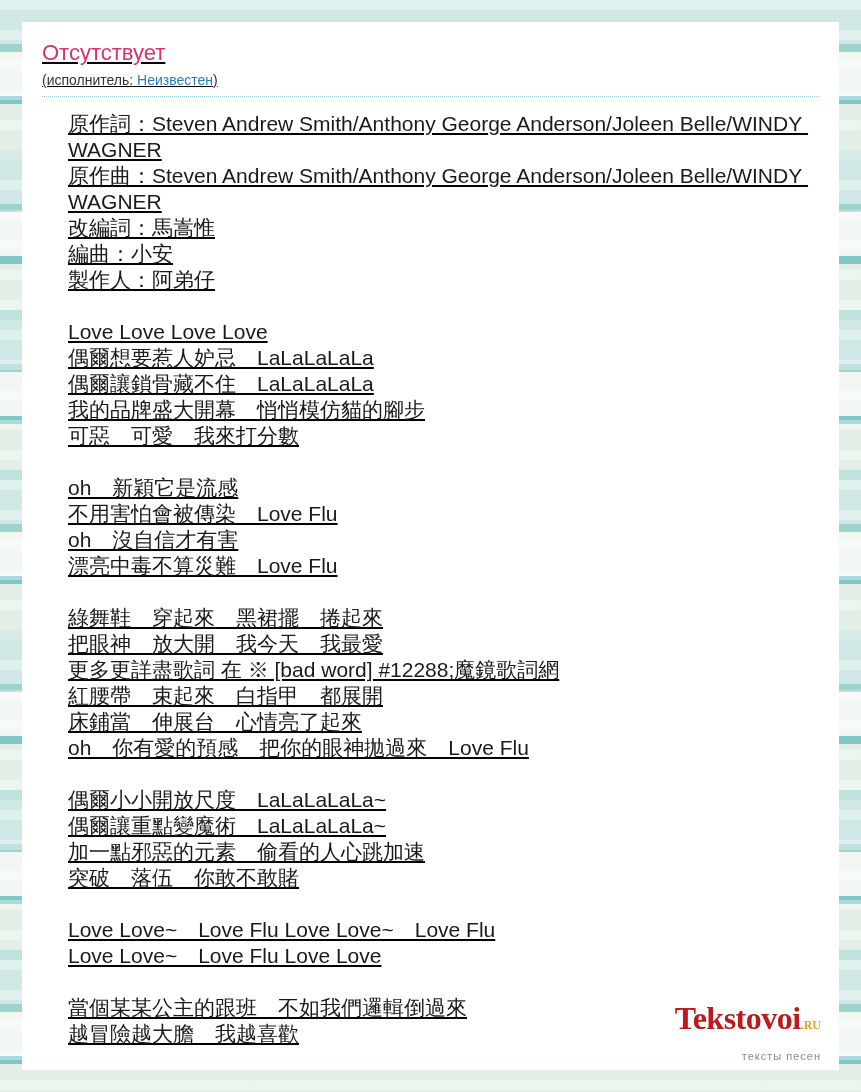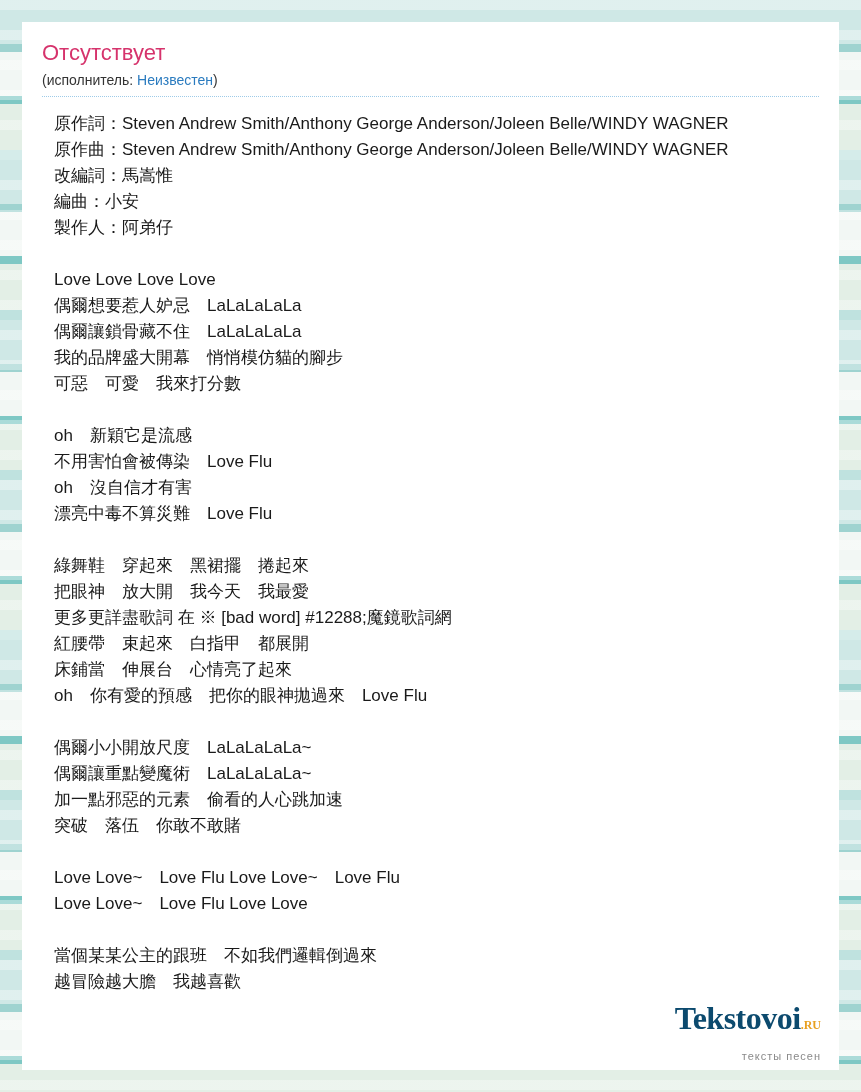--- a/index.html
+++ b/index.html
@@ -52,20 +52,21 @@
     width: 817px;
     height: 1048px;
     background: #ffffff;
     z-index: 1;
     overflow: hidden;
     box-sizing: border-box;
   }
 
   .inner {
     padding: 18px 20px 0 20px;
+    text-decoration: underline;
   }
 
   .song-title {
     color: #d6336c;
     font-size: 22px;
     font-weight: normal;
     margin: 0 0 6px 0;
     line-height: 1.2;
     font-family: "Liberation Sans", sans-serif;
   }
@@ -83,41 +84,41 @@
   }
 
   .cn-title {
     font-size: 17px;
     color: #222;
     margin: 0 0 14px 2px;
     line-height: 1.4;
   }
 
   .lyrics {
-    font-size: 17px;
+    font-size: 21px;
     line-height: 26px;
     color: #1a1a1a;
     white-space: pre-wrap;
-    margin: 0 0 0 12px;
+    margin: 0 0 0 26px;
     font-family: "Liberation Sans", sans-serif;
   }
 
   
   .watermark {
     position: absolute;
     right: 18px;
     bottom: 8px;
     text-align: right;
     line-height: 1;
     user-select: none;
   }
   .wm-main {
     font-size: 32px;
     font-weight: bold;
-    color: #0c4a6e;
+    color: #b91c1c;
     letter-spacing: -0.5px;
     font-family: "Liberation Serif", serif;
   }
   .wm-ru {
     font-size: 12px;
     color: #e8a020;
     font-weight: bold;
     font-family: "Liberation Serif", serif;
   }
   .wm-sub {

